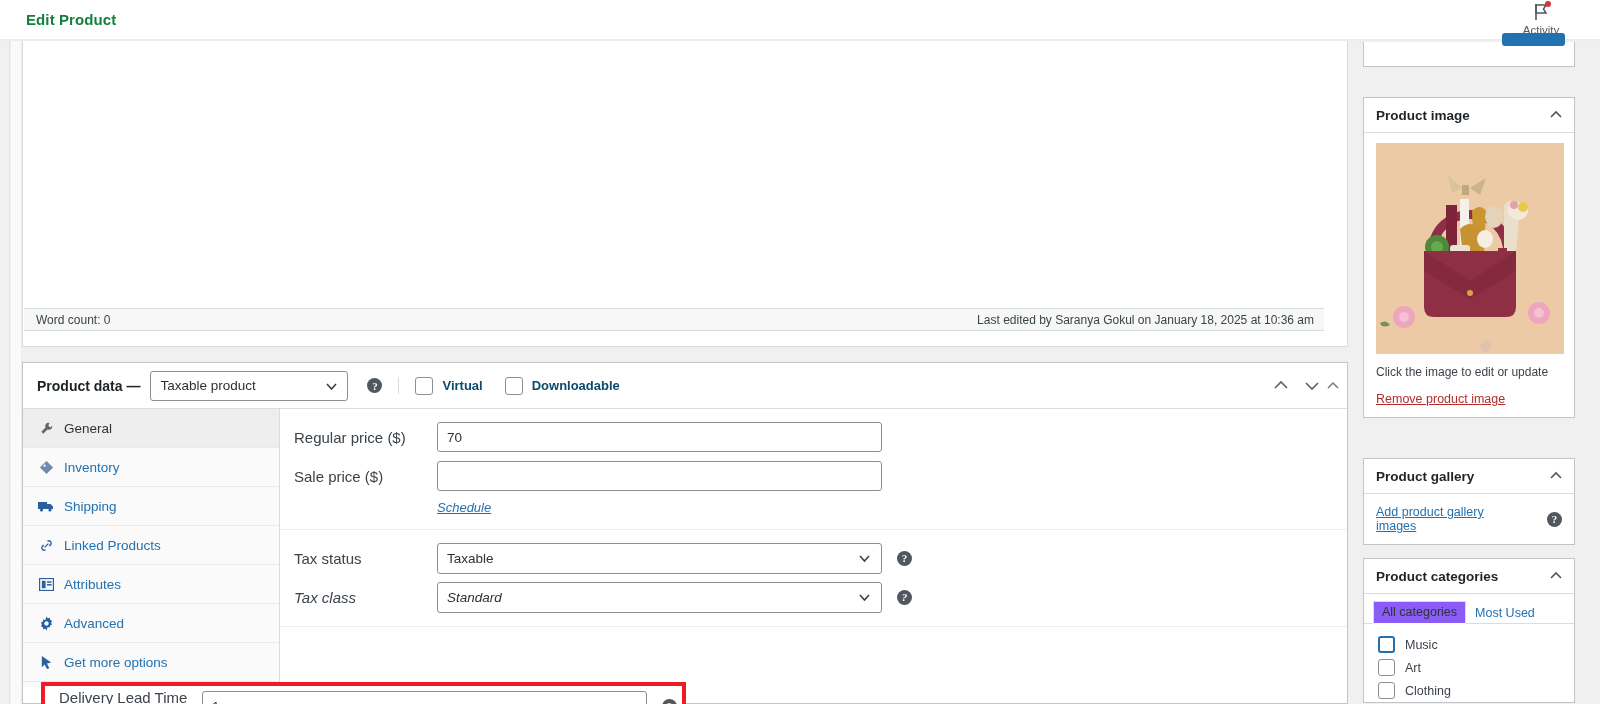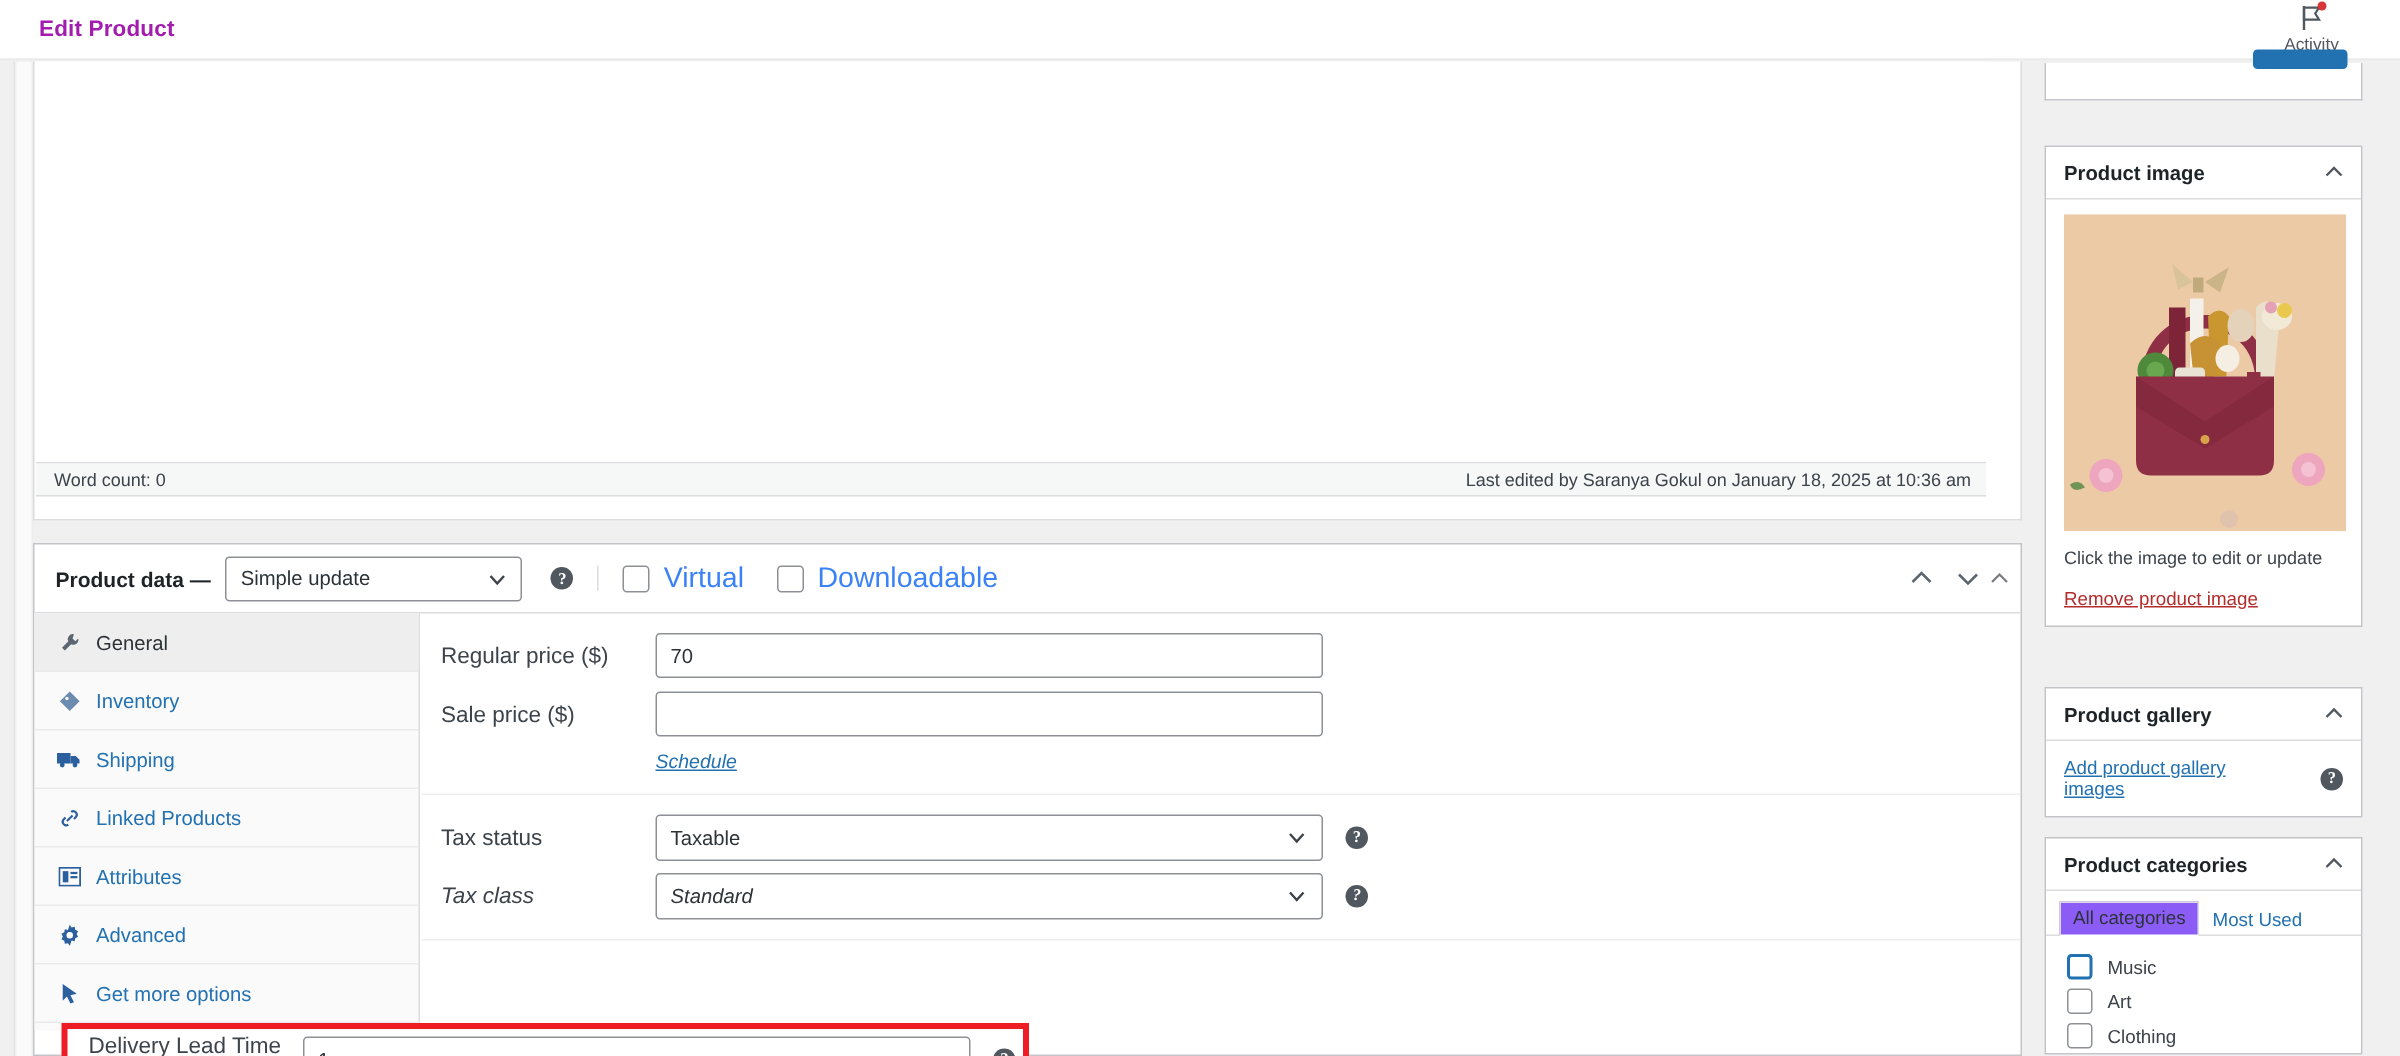--- a/index.html
+++ b/index.html
@@ -17,21 +17,21 @@
   #topbar {
     position: absolute; top: 0; left: 0;
     width: 1600px; height: 39px;
     background: #ffffff;
     display: flex; align-items: center;
   }
   #page-title {
     margin-left: 26px;
     font-size: 15px;
     font-weight: bold;
-    color: #a21caf;
+    color: #15803d;
     letter-spacing: .1px;
   }
   #activity-btn {
     position: absolute; right: 28px; top: -1px;
     width: 62px;
     display: flex; flex-direction: column; align-items: center;
     cursor: pointer;
   }
   #activity-btn .flag-wrap { position: relative; height: 22px; width: 22px; margin-top: 2px; }
   #activity-btn .dot {
@@ -128,21 +128,21 @@
   #pd-header .help-tip { margin-left: 19px; }
   .vdivider {
     width: 1px; height: 17px; background: #dcdcde; margin: 0 16px;
   }
   .cb-group { display: flex; align-items: center; margin-right: 22px; cursor: pointer; }
   .cb {
     width: 18px; height: 18px;
     border: 1px solid #8c8f94; border-radius: 3px;
     background: #fff; flex: none;
   }
-  .cb-group .cb-label { margin-left: 9px; font-size: 19px; font-weight: normal; color: #3b82f6; }
+  .cb-group .cb-label { margin-left: 9px; font-size: 13px; font-weight: bold; color: #0c4a6e; }
 
   #pd-order-up, #pd-order-down {
     position: absolute; top: 15px; cursor: pointer;
   }
   #pd-order-up { right: 57px; }
   #pd-order-down { right: 26px; }
   #pd-toggle {
     position: absolute; right: 6px; top: 17px; cursor: pointer;
   }
 
@@ -324,21 +324,21 @@
     <div id="editor-statusbar">
       <span id="word-count">Word count: 0</span>
       <span id="last-edited">Last edited by Saranya Gokul on January 18, 2025 at 10:36 am</span>
     </div>
   </div>
 
   <div id="productdata-box">
     <div id="pd-header">
       <span class="pd-title">Product data —</span>
       <div id="pd-type-select">
-        <span>Simple update</span>
+        <span>Taxable product</span>
         <span class="caret">
           <svg width="13" height="13" viewBox="0 0 13 13">
               <path d="M2 4 L6.5 9 L11 4" stroke="#3c434a" stroke-width="1.6" fill="none"></path>
             </svg>
         </span>
       </div>
       <span class="help-tip">?</span>
       <div class="vdivider"></div>
       <div class="cb-group">
         <span class="cb"></span>

